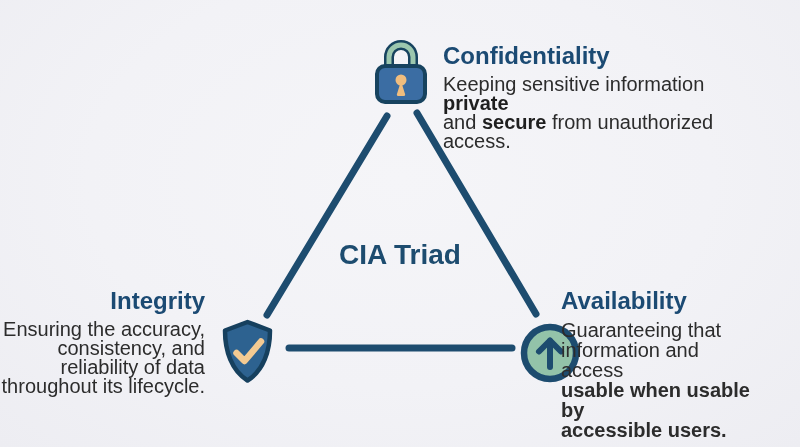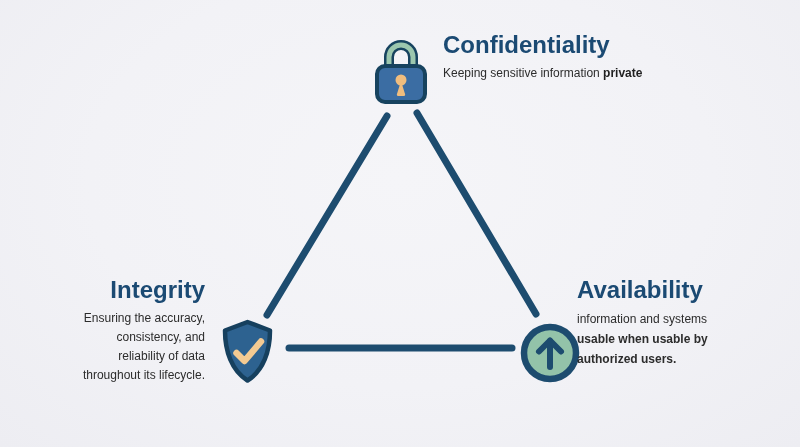--- a/index.html
+++ b/index.html
@@ -17,30 +17,30 @@
   .icon-shield { left:218px; top:319px; width:59px; height:65px; }
   .icon-circle { left:517px; top:320px; width:66px; height:66px; }
   .center-title {
     position:absolute; left:300px; top:239px; width:200px;
     text-align:center;
     font-size:28px; font-weight:bold; color:#1d4c6f;
     letter-spacing:0px;
   }
   .card { position:absolute; }
   .card h2 {
-    margin:0 0 5px 0;
+    margin:11px 0 5px 0;
     font-size:24px; font-weight:bold; color:#1b4a73;
   }
-  .card .ln { font-size:12px; color:#2c2c2c; }
+  .card .ln { font-size:20px; color:#2c2c2c; }
   .bd { font-weight:bold; color:#1f1f1f; }
   .card-conf { left:443px; top:31px; width:300px; }
   .card-conf .ln { line-height:19px; }
   .card-int  { right:595px; top:276px; width:230px; text-align:right; }
   .card-int .ln { line-height:19px; }
-  .card-avail{ left:577px; top:276px; width:200px; }
+  .card-avail{ left:561px; top:276px; width:200px; }
   .card-avail .ln { line-height:20px; }
 </style>
 </head>
 <body>
 
 <div class="stage">
 
   <svg class="lines-svg" width="800" height="447" viewBox="0 0 800 447">
     <line x1="387" y1="116" x2="267" y2="315" stroke="#1d4c6f" stroke-width="7" stroke-linecap="round"></line>
     <line x1="417" y1="113" x2="536" y2="314" stroke="#1d4c6f" stroke-width="7" stroke-linecap="round"></line>
@@ -65,34 +65,37 @@
   </div>
 
   <div class="icon icon-circle">
     <svg width="66" height="66" viewBox="0 0 66 66">
       <circle cx="33" cy="33" r="26" fill="#93c3a9" stroke="#1d4c6f" stroke-width="6.5"></circle>
       <path d="M33 47 V21" fill="none" stroke="#1d4c6f" stroke-width="6" stroke-linecap="round"></path>
       <path d="M22 31.5 L33 20.5 L44 31.5" fill="none" stroke="#1d4c6f" stroke-width="6" stroke-linecap="round" stroke-linejoin="round"></path>
     </svg>
   </div>
 
+  <div class="center-title">CIA Triad</div>
 
   <div class="card card-conf">
     <h2>Confidentiality</h2>
     <div class="ln"><span>Keeping sensitive information </span><span class="bd">private</span></div>
+    <div class="ln"><span>and </span><span class="bd">secure</span><span> from unauthorized access.</span></div>
   </div>
 
   <div class="card card-int">
     <h2>Integrity</h2>
     <div class="ln">Ensuring the accuracy,</div>
     <div class="ln">consistency, and</div>
     <div class="ln">reliability of data</div>
     <div class="ln">throughout its lifecycle.</div>
   </div>
 
   <div class="card card-avail">
     <h2>Availability</h2>
-    <div class="ln">information and systems</div>
+    <div class="ln">Guaranteeing that</div>
+    <div class="ln">information and access</div>
     <div class="ln bd">usable when usable by</div>
-    <div class="ln bd">authorized users.</div>
+    <div class="ln bd">accessible users.</div>
   </div>
 
 </div>
 
 </body></html>

